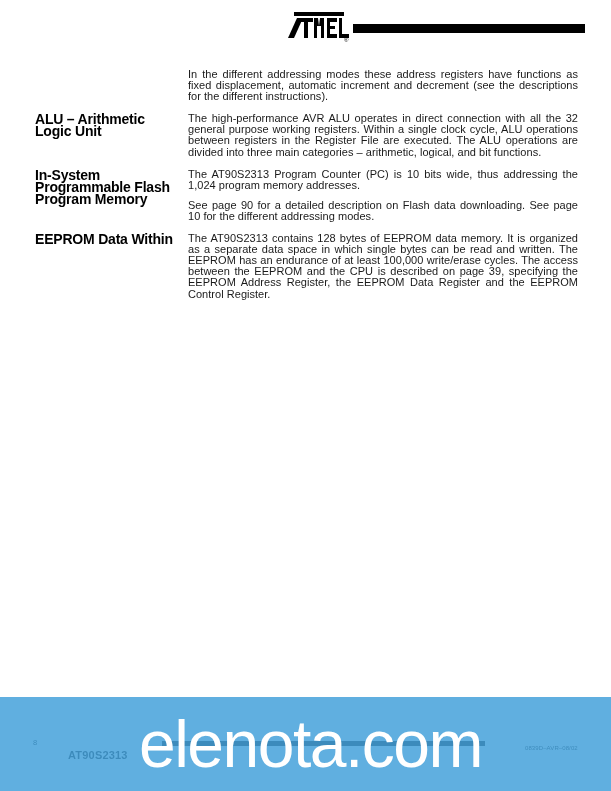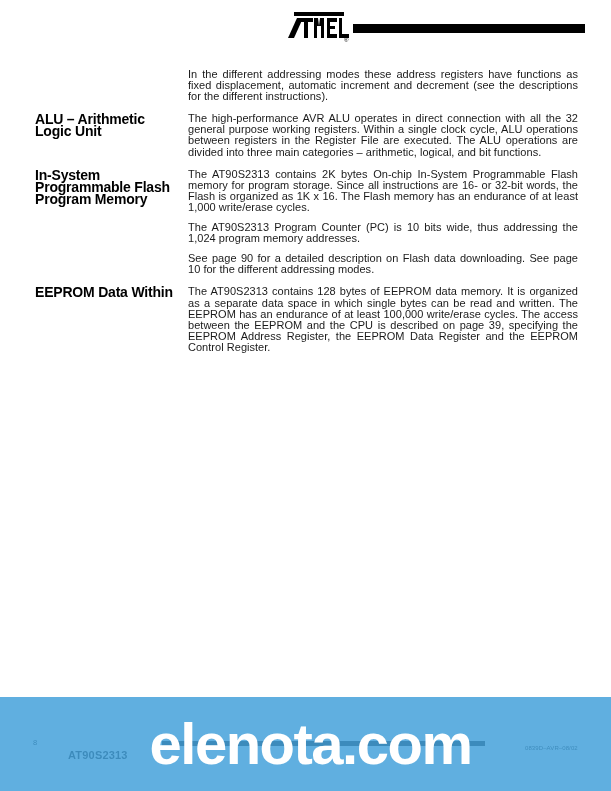--- a/index.html
+++ b/index.html
@@ -138,25 +138,25 @@
   }
   .watermark-text {
     position: absolute;
     left: 0;
     top: 697px;
     width: 611px;
     height: 94px;
     display: flex;
     align-items: center;
     justify-content: center;
-    font-size: 58px;
+    font-size: 66px;
     line-height: 1;
     color: #ffffff;
     letter-spacing: -1.5px;
-    font-weight: 700;
+    font-weight: 400;
     white-space: nowrap;
     padding-left: 10px;
     box-sizing: border-box;
   }
 </style>
 </head>
 <body>
 
 <div class="page">
 
@@ -194,21 +194,20 @@
     <div class="section sec-alu">
       <div class="heading" style="top:11px;">ALU – Arithmetic Logic Unit</div>
       <div class="body-col">
         <p>The high-performance AVR ALU operates in direct connection with all the 32 general purpose working registers. Within a single clock cycle, ALU operations between registers in the Register File are executed. The ALU operations are divided into three main categories – arithmetic, logical, and bit functions.</p>
       </div>
     </div>
 
     <div class="section sec-flash">
       <div class="heading" style="top:11px;">In-System Programmable Flash Program Memory</div>
       <div class="body-col">
-        <p>The AT90S2313 contains 2K bytes On-chip In-System Programmable Flash memory for program storage. Since all instructions are 16- or 32-bit words, the Flash is organized as 1K x 16. The Flash memory has an endurance of at least 1,000 write/erase cycles.</p>
         <p>The AT90S2313 Program Counter (PC) is 10 bits wide, thus addressing the 1,024 program memory addresses.</p>
         <p>See page 90 for a detailed description on Flash data downloading. See page 10 for the different addressing modes.</p>
       </div>
     </div>
 
     <div class="section sec-eep">
       <div class="heading" style="top:11px;">EEPROM Data Within</div>
       <div class="body-col">
         <p>The AT90S2313 contains 128 bytes of EEPROM data memory. It is organized as a separate data space in which single bytes can be read and written. The EEPROM has an endurance of at least 100,000 write/erase cycles. The access between the EEPROM and the CPU is described on page 39, specifying the EEPROM Address Register, the EEPROM Data Register and the EEPROM Control Register.</p>
       </div>

